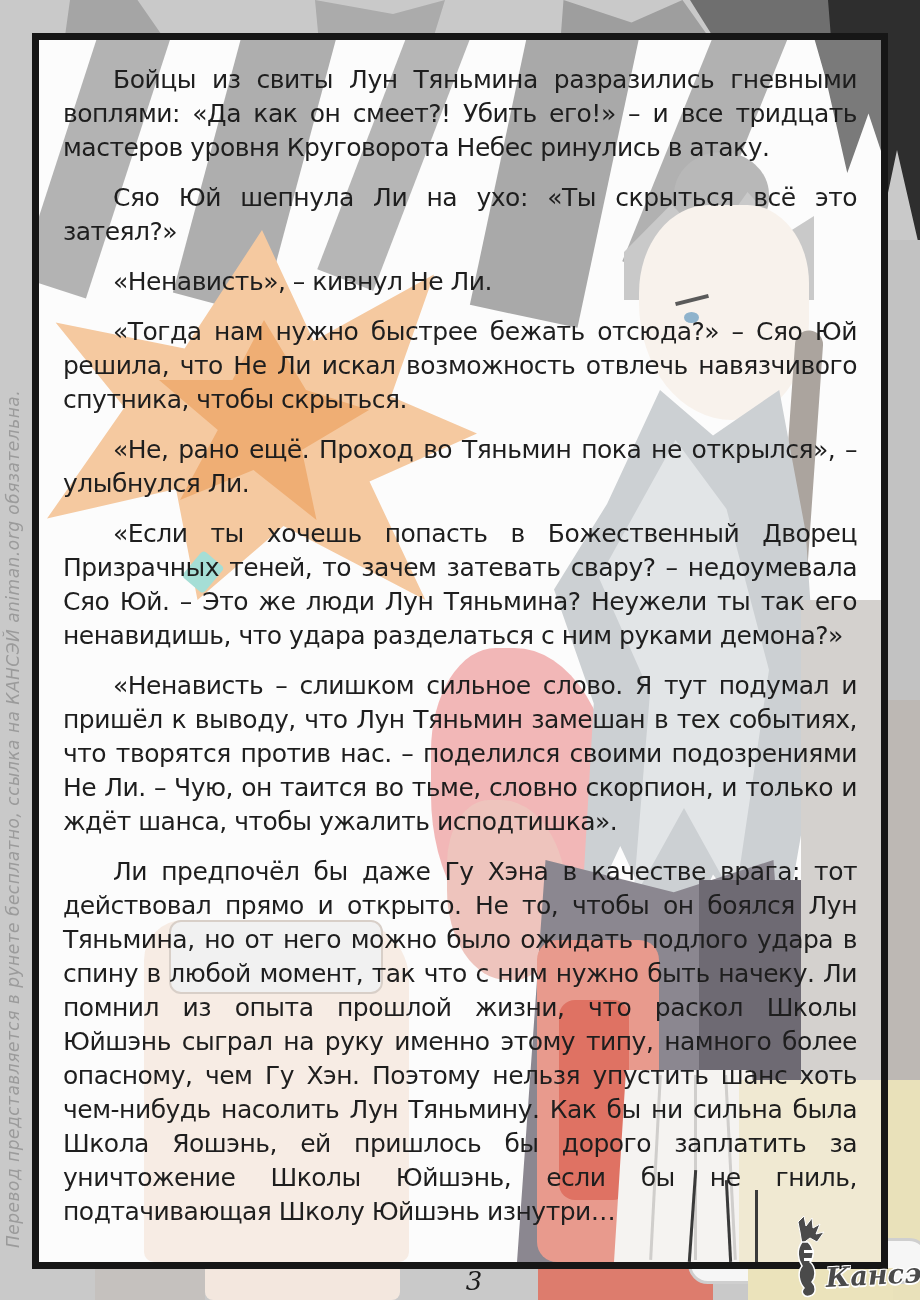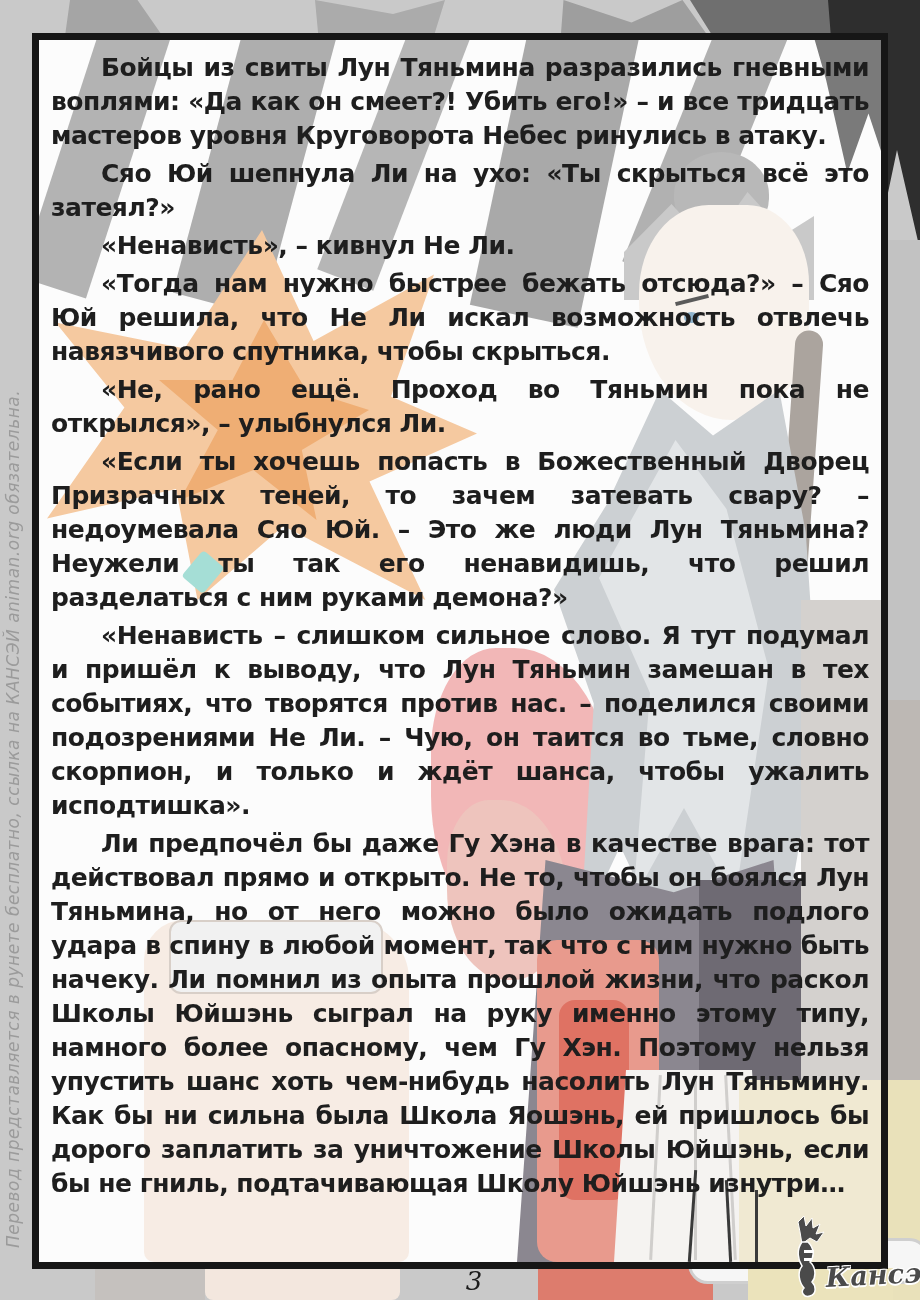--- a/index.html
+++ b/index.html
@@ -85,21 +85,21 @@
   .k1{left:652px;top:1130px;height:92px;transform:rotate(4deg);}
   .k2{left:688px;top:1140px;height:82px;transform:rotate(-3deg);}
   .k3{left:716px;top:1150px;height:72px;}
   
   .textwrap{
     position:absolute;left:0;top:0;width:842px;padding:7px 8px 0 8px;
     box-sizing:border-box;z-index:5;
     color:#1e1e1e;font-size:25px;line-height:34px;letter-spacing:-0.5px;
     text-align:justify;
   }
-  .textwrap p{margin:4px;text-indent:50px;font-weight:bold;}
+  .textwrap p{margin:16px;text-indent:50px;}
   
   .watermark{
     position:absolute;left:3px;bottom:52px;height:1045px;z-index:6;
     writing-mode:vertical-rl;transform:rotate(180deg);
     font-size:17px;font-style:italic;color:#9b9b9b;letter-spacing:0.5px;
     white-space:nowrap;
   }
   .pagenum{
     position:absolute;left:452px;top:1266px;width:44px;z-index:6;
     text-align:center;font-size:26px;font-style:italic;color:#1c1c1c;
@@ -171,21 +171,21 @@
   <div class="in stroke k1"></div>
   <div class="in stroke k2"></div>
   <div class="in stroke k3"></div>
 
   <div class="textwrap">
       <p>Бойцы из свиты Лун Тяньмина разразились гневными воплями: «Да как он смеет?! Убить его!» – и все тридцать мастеров уровня Круговорота Небес ринулись в атаку.</p>
       <p>Сяо Юй шепнула Ли на ухо: «Ты скрыться всё это затеял?»</p>
       <p>«Ненависть», – кивнул Не Ли.</p>
       <p>«Тогда нам нужно быстрее бежать отсюда?» – Сяо Юй решила, что Не Ли искал возможность отвлечь навязчивого спутника, чтобы скрыться.</p>
       <p>«Не, рано ещё. Проход во Тяньмин пока не открылся», – улыбнулся Ли.</p>
-      <p>«Если ты хочешь попасть в Божественный Дворец Призрачных теней, то зачем затевать свару? – недоумевала Сяо Юй. – Это же люди Лун Тяньмина? Неужели ты так его ненавидишь, что решил разделаться с ним руками демона?»</p>
+      <p>«Если ты хочешь попасть в Божественный Дворец Призрачных теней, то зачем затевать свару? – недоумевала Сяо Юй. – Это же люди Лун Тяньмина? Неужели ты так его ненавидишь, что удара разделаться с ним руками демона?»</p>
       <p>«Ненависть – слишком сильное слово. Я тут подумал и пришёл к выводу, что Лун Тяньмин замешан в тех событиях, что творятся против нас. – поделился своими подозрениями Не Ли. – Чую, он таится во тьме, словно скорпион, и только и ждёт шанса, чтобы ужалить исподтишка».</p>
       <p>Ли предпочёл бы даже Гу Хэна в качестве врага: тот действовал прямо и открыто. Не то, чтобы он боялся Лун Тяньмина, но от него можно было ожидать подлого удара в спину в любой момент, так что с ним нужно быть начеку. Ли помнил из опыта прошлой жизни, что раскол Школы Юйшэнь сыграл на руку именно этому типу, намного более опасному, чем Гу Хэн. Поэтому нельзя упустить шанс хоть чем-нибудь насолить Лун Тяньмину. Как бы ни сильна была Школа Яошэнь, ей пришлось бы дорого заплатить за уничтожение Школы Юйшэнь, если бы не гниль, подтачивающая Школу Юйшэнь изнутри…</p>
     </div>
 </div>
 
 <div class="watermark">Перевод представляется в рунете бесплатно, ссылка на КАНСЭЙ animan.org обязательна.</div>
 
 <div class="pagenum">3</div>
 
 <div class="logo">

